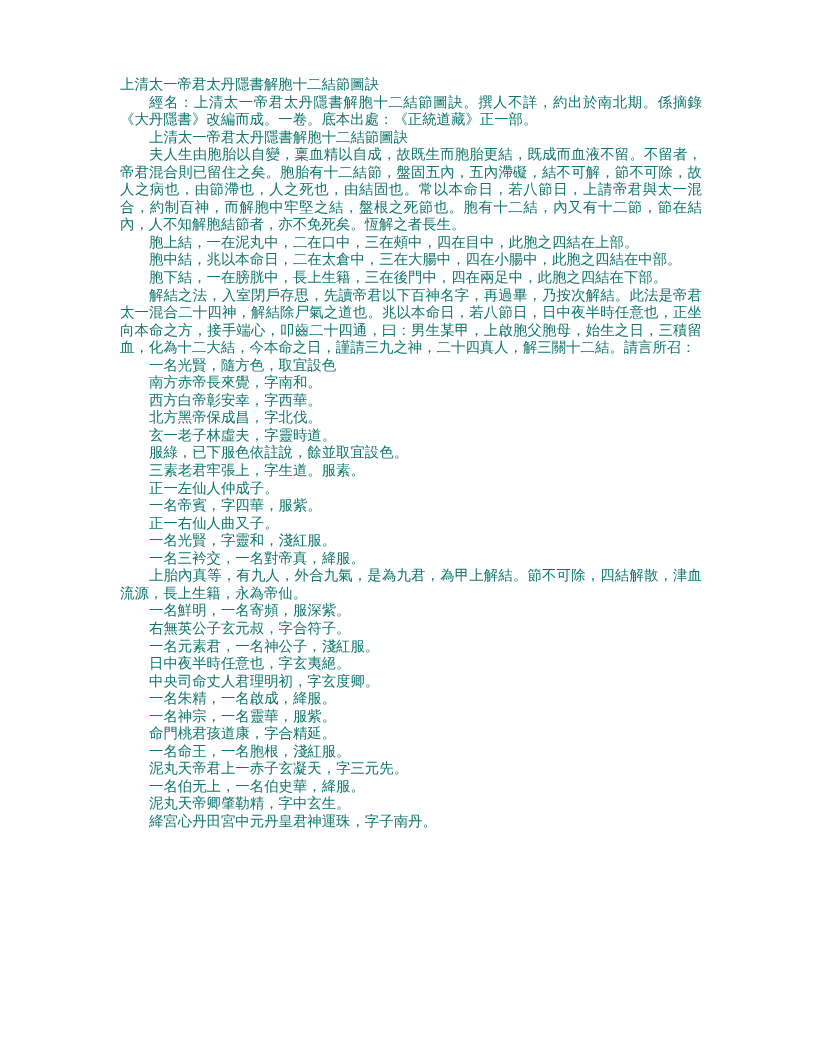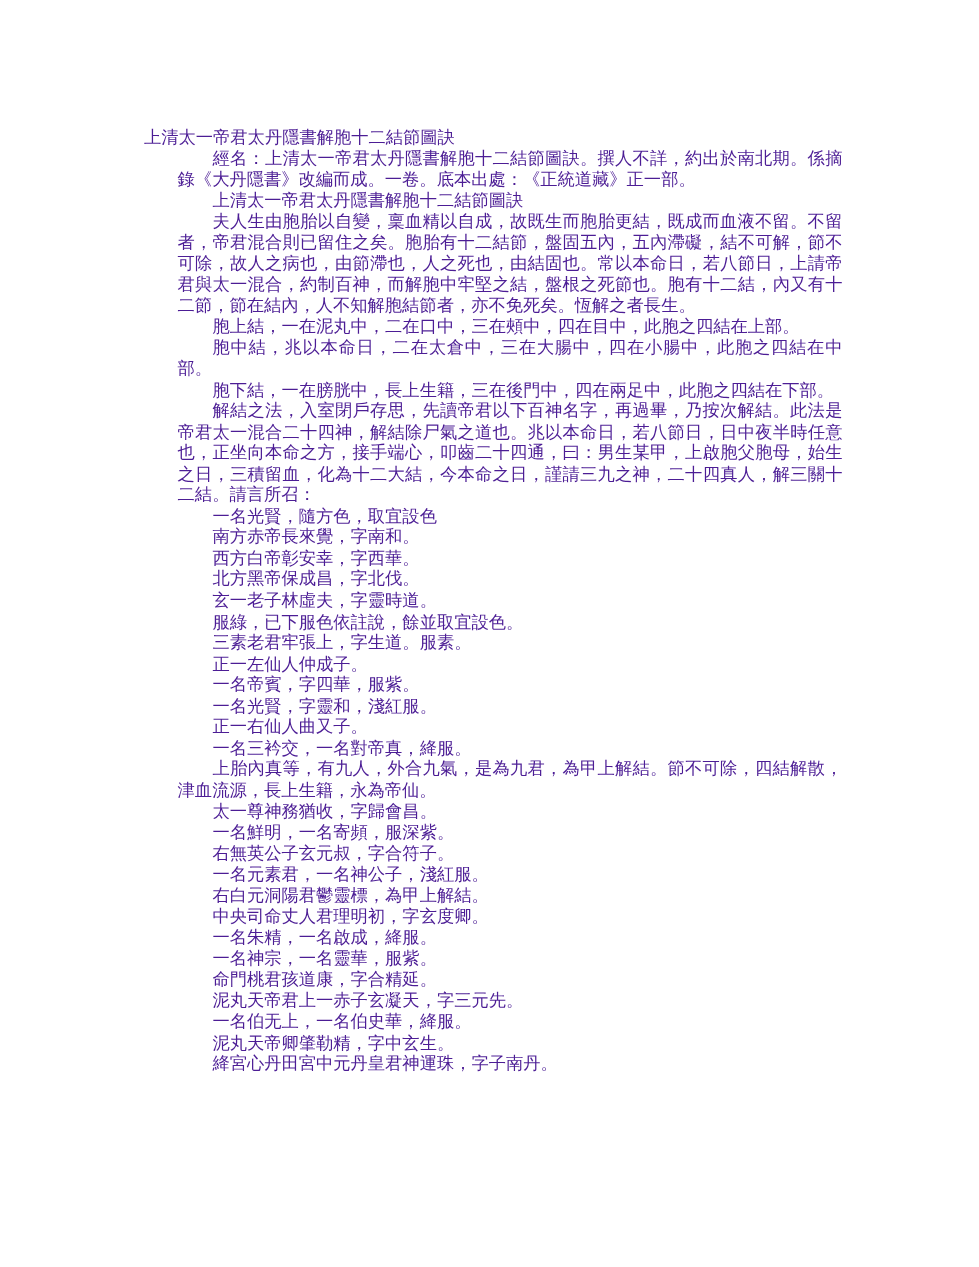--- a/index.html
+++ b/index.html
@@ -1,28 +1,28 @@
 <!DOCTYPE html>
 <html><head>
 <meta charset="utf-8">
 <style>
   html, body { margin: 0; padding: 0; background: #ffffff; }
   body { width: 816px; height: 1056px; position: relative; overflow: hidden; }
   .page {
     position: absolute;
     left: 120px;
-    top: 107px;
+    top: 76px;
     width: 582px;
     font-family: "DejaVu Serif", "Liberation Serif", serif;
     font-size: 14.4px;
     line-height: 17.55px;
-    color: #4c1d95;
+    color: #0f766e;
   }
   .line { display: block; white-space: normal; text-align: justify; text-align-last: left; }
-  .indent { text-indent: 29px; margin-left: 28px; }
+  .indent { text-indent: 29px; }
   .title { text-indent: 0; }
 </style>
 </head>
 <body>
 
 <div class="page">
   <div class="line title">上清太一帝君太丹隱書解胞十二結節圖訣</div>
   <div class="line indent">經名：上清太一帝君太丹隱書解胞十二結節圖訣。撰人不詳，約出於南北期。係摘錄《大丹隱書》改編而成。一卷。底本出處：《正統道藏》正一部。</div>
   <div class="line indent">上清太一帝君太丹隱書解胞十二結節圖訣</div>
   <div class="line indent">夫人生由胞胎以自變，稟血精以自成，故既生而胞胎更結，既成而血液不留。不留者，帝君混合則已留住之矣。胞胎有十二結節，盤固五內，五內滯礙，結不可解，節不可除，故人之病也，由節滯也，人之死也，由結固也。常以本命日，若八節日，上請帝君與太一混合，約制百神，而解胞中牢堅之結，盤根之死節也。胞有十二結，內又有十二節，節在結內，人不知解胞結節者，亦不免死矣。恆解之者長生。</div>
@@ -32,30 +32,30 @@
   <div class="line indent">解結之法，入室閉戶存思，先讀帝君以下百神名字，再過畢，乃按次解結。此法是帝君太一混合二十四神，解結除尸氣之道也。兆以本命日，若八節日，日中夜半時任意也，正坐向本命之方，接手端心，叩齒二十四通，曰：男生某甲，上啟胞父胞母，始生之日，三積留血，化為十二大結，今本命之日，謹請三九之神，二十四真人，解三關十二結。請言所召：</div>
   <div class="line indent">一名光賢，隨方色，取宜設色</div>
   <div class="line indent">南方赤帝長來覺，字南和。</div>
   <div class="line indent">西方白帝彰安幸，字西華。</div>
   <div class="line indent">北方黑帝保成昌，字北伐。</div>
   <div class="line indent">玄一老子林虛夫，字靈時道。</div>
   <div class="line indent">服綠，已下服色依註說，餘並取宜設色。</div>
   <div class="line indent">三素老君牢張上，字生道。服素。</div>
   <div class="line indent">正一左仙人仲成子。</div>
   <div class="line indent">一名帝賓，字四華，服紫。</div>
+  <div class="line indent">正一右仙人曲又子。</div>
   <div class="line indent">一名光賢，字靈和，淺紅服。</div>
-  <div class="line indent">正一右仙人曲又子。</div>
   <div class="line indent">一名三衿交，一名對帝真，絳服。</div>
   <div class="line indent">上胎內真等，有九人，外合九氣，是為九君，為甲上解結。節不可除，四結解散，津血流源，長上生籍，永為帝仙。</div>
-  <div class="line indent">太一尊神務猶收，字歸會昌。</div>
   <div class="line indent">一名鮮明，一名寄頻，服深紫。</div>
   <div class="line indent">右無英公子玄元叔，字合符子。</div>
   <div class="line indent">一名元素君，一名神公子，淺紅服。</div>
-  <div class="line indent">右白元洞陽君鬱靈標，為甲上解結。</div>
+  <div class="line indent">日中夜半時任意也，字玄夷絕。</div>
   <div class="line indent">中央司命丈人君理明初，字玄度卿。</div>
   <div class="line indent">一名朱精，一名啟成，絳服。</div>
   <div class="line indent">一名神宗，一名靈華，服紫。</div>
   <div class="line indent">命門桃君孩道康，字合精延。</div>
+  <div class="line indent">一名命王，一名胞根，淺紅服。</div>
   <div class="line indent">泥丸天帝君上一赤子玄凝天，字三元先。</div>
   <div class="line indent">一名伯无上，一名伯史華，絳服。</div>
   <div class="line indent">泥丸天帝卿肇勒精，字中玄生。</div>
   <div class="line indent">絳宮心丹田宮中元丹皇君神運珠，字子南丹。</div>
 </div>
 
 </body></html>

